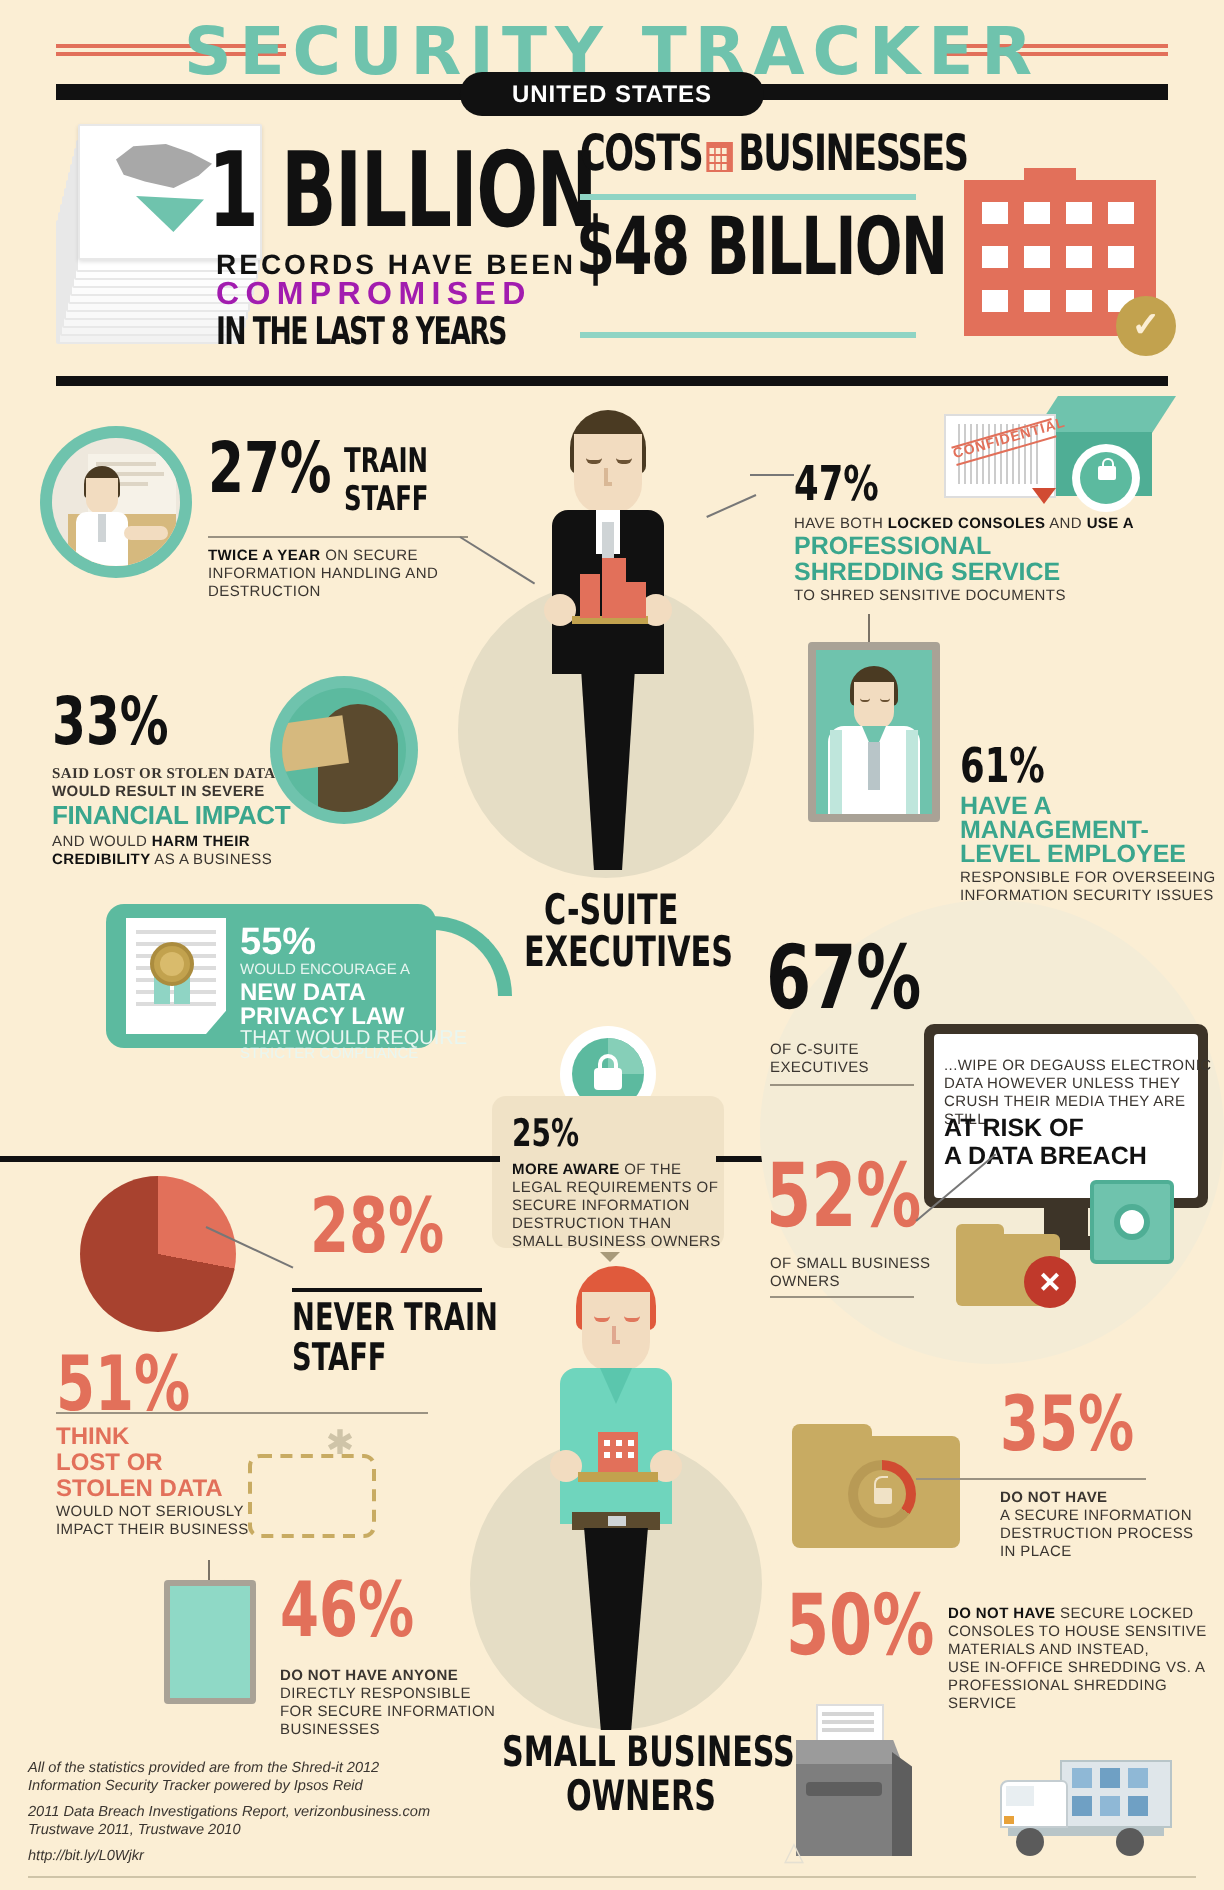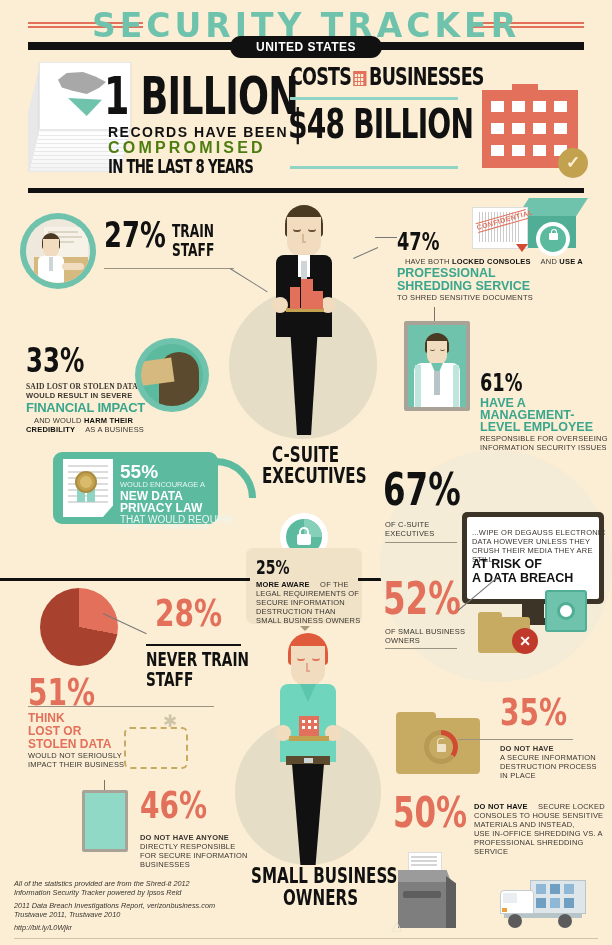--- a/index.html
+++ b/index.html
@@ -41,21 +41,21 @@
     font-weight: bold; color: #111;
     transform: scaleX(0.78); transform-origin: left center;
     letter-spacing: -1px;
   }
   .approx {
     position: absolute; left: 108px; top: 62px;
     font-size: 11px; font-weight: bold; letter-spacing: 4.5px; color: #111;
   }
   .onebillion { position: absolute; left: 104px; top: 70px; font-size: 52px; line-height: 52px; white-space: nowrap;}
   .rec-have { position: absolute; left: 108px; top: 124px; font-size: 14px; font-weight: bold; letter-spacing: 1.5px; color:#111;}
-  .compromised { position: absolute; left: 108px; top: 139px; font-size: 16px; font-weight: bold; letter-spacing: 3.2px; color:#4d7c0f;}
+  .compromised { position: absolute; left: 108px; top: 139px; font-size: 16px; font-weight: bold; letter-spacing: 3.2px; color:#a21caf;}
   .inlast { position: absolute; left: 108px; top: 157px; font-size: 19px; line-height:19px; white-space: nowrap;}
 
   .costs-line { position: absolute; left: 290px; top: 64px; font-size: 25px; line-height: 25px; white-space: nowrap; }
   .costs-rule1 { position: absolute; left: 290px; top: 97px; width: 168px; height: 3px; background: #8fd4c4; }
   .dollars { position: absolute; left: 288px; top: 104px; font-size: 40px; line-height: 40px; white-space: nowrap; }
   .costs-rule2 { position: absolute; left: 290px; top: 166px; width: 168px; height: 3px; background: #8fd4c4; }
 
   .bldg-icon-inline { display:inline-block; width:17px; height:15px; background:#e2705a; position:relative; top:1px; margin:0 3px; }
   .bldg-icon-inline i { position:absolute; background:#fbeed4; width:2.5px; height:2.5px; }
 
@@ -73,21 +73,21 @@
   .doc-tri { position:absolute; width:34px; height:18px; background:#6fc3ad; clip-path: polygon(0% 0%, 100% 10%, 55% 100%); }
 
   .hr-black { position:absolute; left:28px; width:556px; height:5px; background:#111; }
 
   
   .pct-blk { font-family: "DejaVu Sans Condensed","Liberation Sans Narrow","Liberation Sans",sans-serif;
              font-weight:bold; color:#111; transform: scaleX(0.82); transform-origin:left center; }
   .pct-red { color:#e2705a; }
   .lbl { font-size:7.5px; line-height:9.2px; color:#3a3530; letter-spacing:.2px; font-weight:bold; }
   .lbl .b { font-weight:bold; color:#111; }
-  .lbl .n { font-weight:normal;margin-left:8px; }
+  .lbl .n { font-weight:normal; }
 
   .ring { position:absolute; border-radius:50%; background:#6fc3ad; overflow:hidden; }
   .ring .inner { position:absolute; border-radius:50%; overflow:hidden; }
 
   .blk-head {
     font-family:"DejaVu Sans Condensed","Liberation Sans Narrow","Liberation Sans",sans-serif;
     font-weight:bold; color:#111; transform:scaleX(0.8); transform-origin:left center; white-space:nowrap;
   }
 
   .teal-card { position:absolute; background:#5cba9f; border-radius:9px; }
@@ -201,20 +201,23 @@
       <div style="position:absolute;left:17px;top:20px;width:16px;height:18px;background:#f2dcc0;border-radius:0 0 7px 7px;"></div>
       <div style="position:absolute;left:12px;top:37px;width:26px;height:27px;background:#fff;border-radius:5px 5px 0 0;"></div>
       <div style="position:absolute;left:23px;top:38px;width:4px;height:14px;background:#cfd4d6;"></div>
       <div style="position:absolute;left:36px;top:44px;width:22px;height:7px;background:#f2dcc0;border-radius:4px;"></div>
     </div>
   </div>
   <div class="pct-blk" style="position:absolute;left:104px;top:218px;font-size:35px;line-height:35px;">27%</div>
   <div class="blk-head" style="position:absolute;left:172px;top:221px;font-size:17px;">TRAIN</div>
   <div class="blk-head" style="position:absolute;left:172px;top:240px;font-size:17px;">STAFF</div>
   <div class="rule-thin" style="left:104px;top:268px;width:130px;"></div>
+  <div class="lbl" style="position:absolute;left:104px;top:273px;width:120px;">
+    <span class="b">TWICE A YEAR</span><span class="n"> ON SECURE INFORMATION HANDLING AND DESTRUCTION</span>
+  </div>
   <div class="leader" style="left:230px;top:268px;width:44px;transform:rotate(32deg);transform-origin:left center;"></div>
 
   <div class="pct-blk" style="position:absolute;left:26px;top:344px;font-size:33px;line-height:33px;">33%</div>
   <div class="lbl" style="position:absolute;left:26px;top:382px;font-family:Liberation Serif, serif;">SAID LOST OR STOLEN DATA</div>
   <div class="lbl n" style="position:absolute;left:26px;top:391px;font-weight:bold;">WOULD RESULT IN SEVERE</div>
   <div style="position:absolute;left:26px;top:400px;font-size:13px;font-weight:bold;color:#3aa68d;letter-spacing:-.2px;">FINANCIAL IMPACT</div>
   <div class="lbl" style="position:absolute;left:26px;top:416px;">
     <span class="n">AND WOULD </span><span class="b">HARM THEIR</span>
   </div>
   <div class="lbl" style="position:absolute;left:26px;top:425px;">

